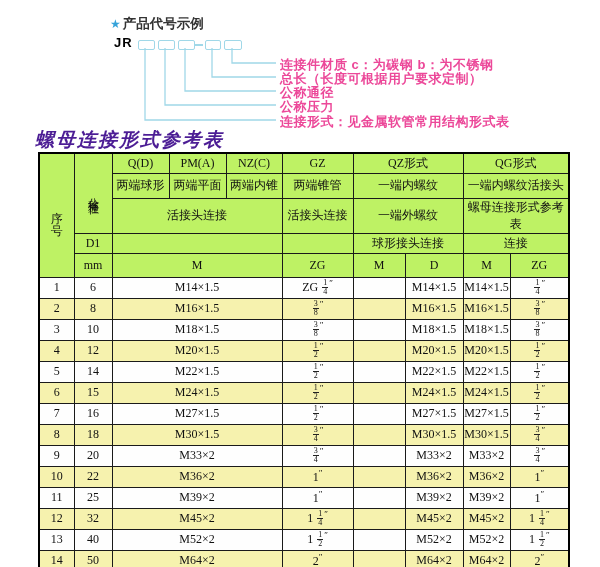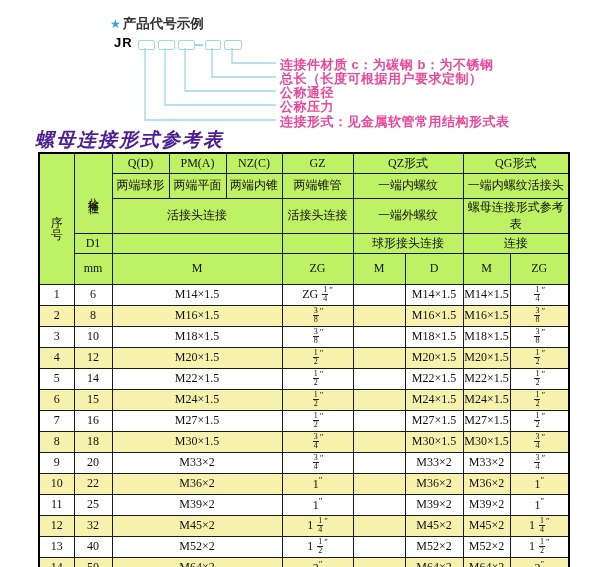--- a/index.html
+++ b/index.html
@@ -28,21 +28,21 @@
     position:absolute;left:38px;top:152px;width:530px;
     border-collapse:collapse;table-layout:fixed;
     font-family:"Liberation Serif",serif;font-size:12px;color:#111;
     border:2px solid #000;
   }
   table.ref th,table.ref td{
     border:1px solid #1a1a1a;text-align:center;vertical-align:middle;padding:0;
     overflow:hidden;
   }
   table.ref thead th{background:#bef264;font-weight:normal;font-size:12px;}
-  tr.h1{height:20px;}tr.h2{height:25px;margin-top:12px;}tr.h3{height:21px;}tr.h4{height:20px;}tr.h5{height:31px;border-radius:8px;}
+  tr.h1{height:20px;}tr.h2{height:25px;margin-top:12px;}tr.h3{height:21px;}tr.h4{height:20px;}tr.h5{height:24px;border-radius:8px;}
   tbody tr{height:21px;background:#fefefe;}
   tbody tr.row-even{background:#f6f2ae;}
   .vert{writing-mode:vertical-lr;text-orientation:upright;display:inline-block;line-height:1;}
   .vert.seq{font-size:12px;letter-spacing:14px;padding-top:6px;}
   .vert.nominal{font-size:11px;letter-spacing:2px;}
   .frac{display:inline-flex;flex-direction:column;align-items:center;vertical-align:middle;
         font-size:8px;line-height:1.1;margin:0 1px;}
   .frac .num{border-bottom:1px solid #222;padding:0 1px;}
   .frac .den{padding:0 1px;}
   .inch{font-size:9px;vertical-align:5px;}

